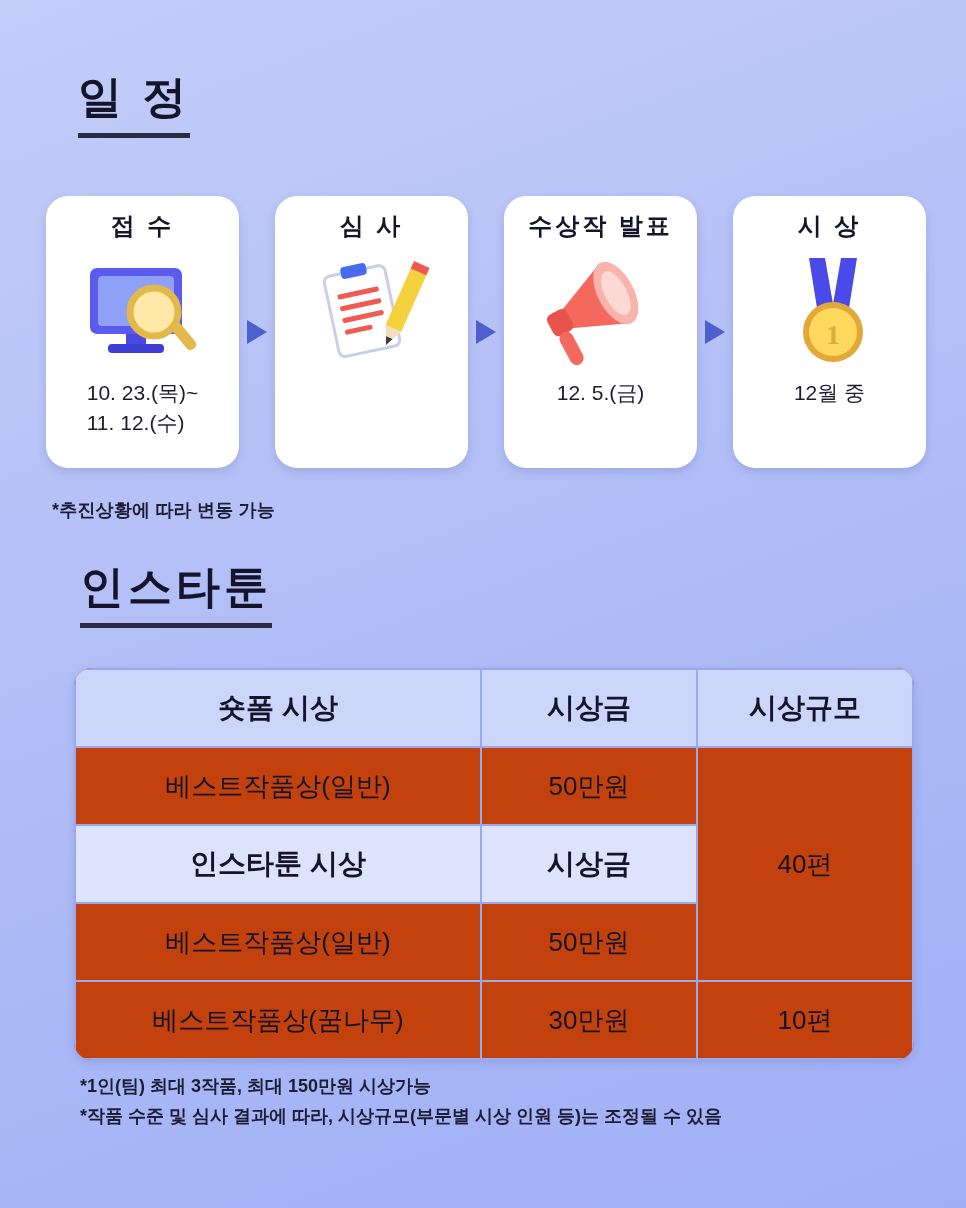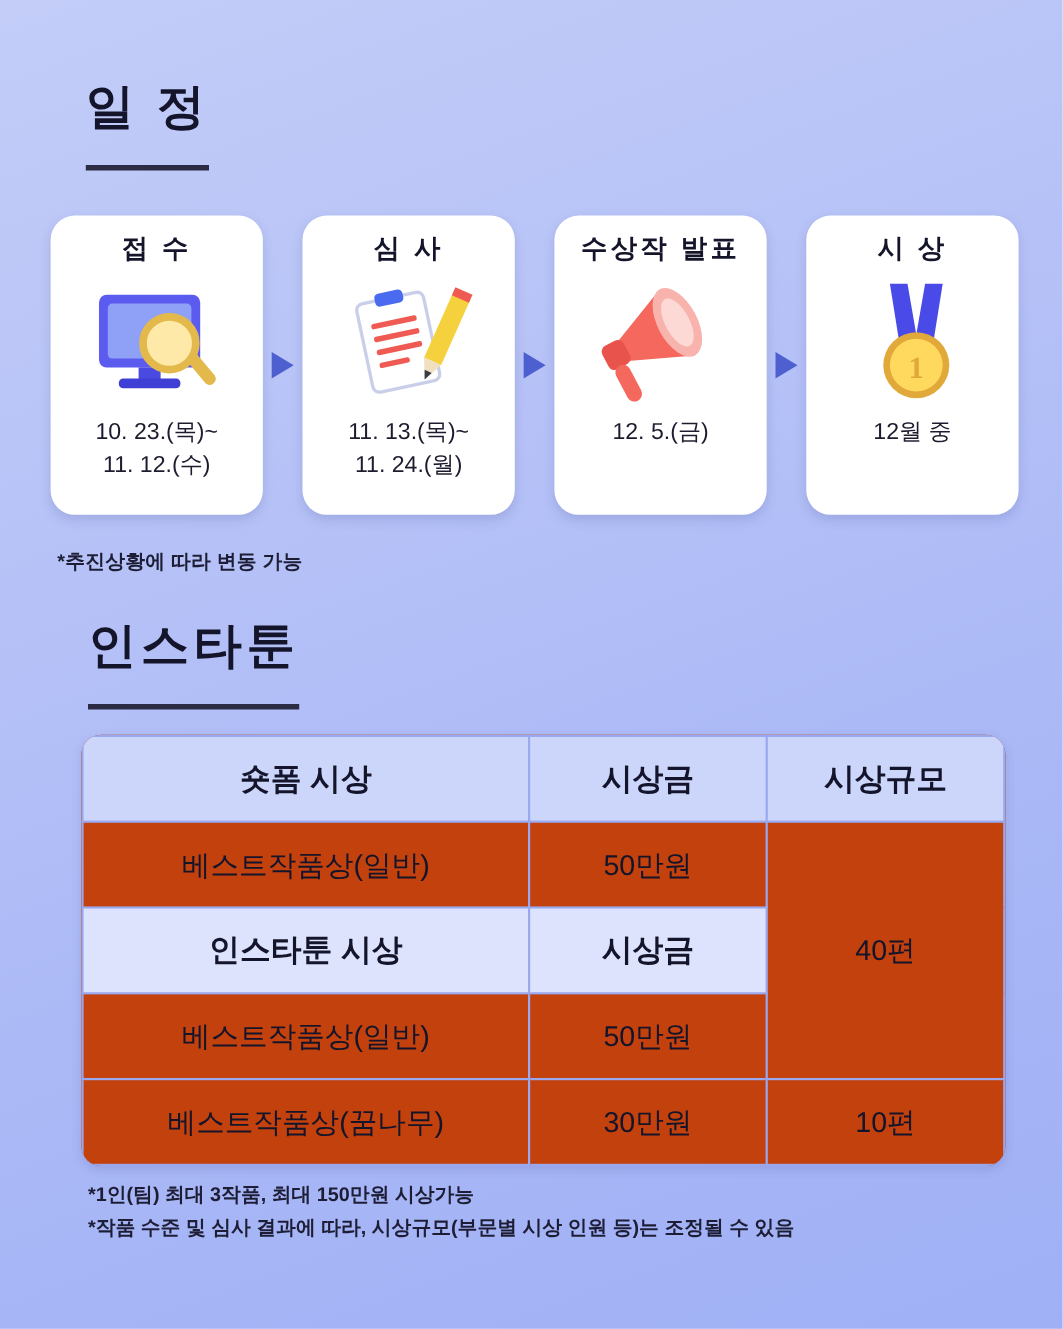--- a/index.html
+++ b/index.html
@@ -16,21 +16,21 @@
     position: relative;
   }
 
   
   .section-heading {
     font-size: 44px;
     font-weight: bold;
     letter-spacing: 4px;
     color: #14142b;
     display: inline-block;
-    padding-bottom: 23px;
+    padding-bottom: 6px;
     border-bottom: 5px solid #2b2b44;
   }
 
   #schedule-heading-wrap {
     position: absolute;
     left: 78px;
     top: 68px;
   }
 
   
@@ -63,21 +63,20 @@
   }
   .sched-icon {
     height: 128px;
     width: 160px;
     display: flex;
     align-items: center;
     justify-content: center;
   }
   .sched-dates {
     margin-top: 4px;
-    text-align: center;
     font-size: 21px;
     line-height: 1.45;
     color: #1c1c2e;
   }
   .arrow {
     width: 36px;
     flex: 0 0 36px;
     display: flex;
     align-items: center;
     justify-content: center;
@@ -193,24 +192,20 @@
           <rect x="44" y="74" width="28" height="5" rx="2" fill="#ef5a52"></rect>
         </g>
         <g transform="rotate(24 104 60)">
           <rect x="96" y="14" width="17" height="66" fill="#f5d13e"></rect>
           <rect x="96" y="10" width="17" height="8" fill="#ef5a52"></rect>
           <polygon points="96,80 113,80 104.5,98" fill="#f0e0c0"></polygon>
           <polygon points="101,90 108,90 104.5,98" fill="#3a3a4a"></polygon>
         </g>
       </svg>
     </div>
-    <div class="sched-dates">
-      <div>11. 13.(목)~</div>
-      <div>11. 24.(월)</div>
-    </div>
   </div>
 
   <div class="arrow">
     <svg width="24" height="26" viewBox="0 0 24 26">
         <path d="M2 1 L22 13 L2 25 Z" fill="#4e5fd0"></path>
       </svg>
   </div>
 
   <div class="sched-card">
     <div class="sched-title">수상작 발표</div>

